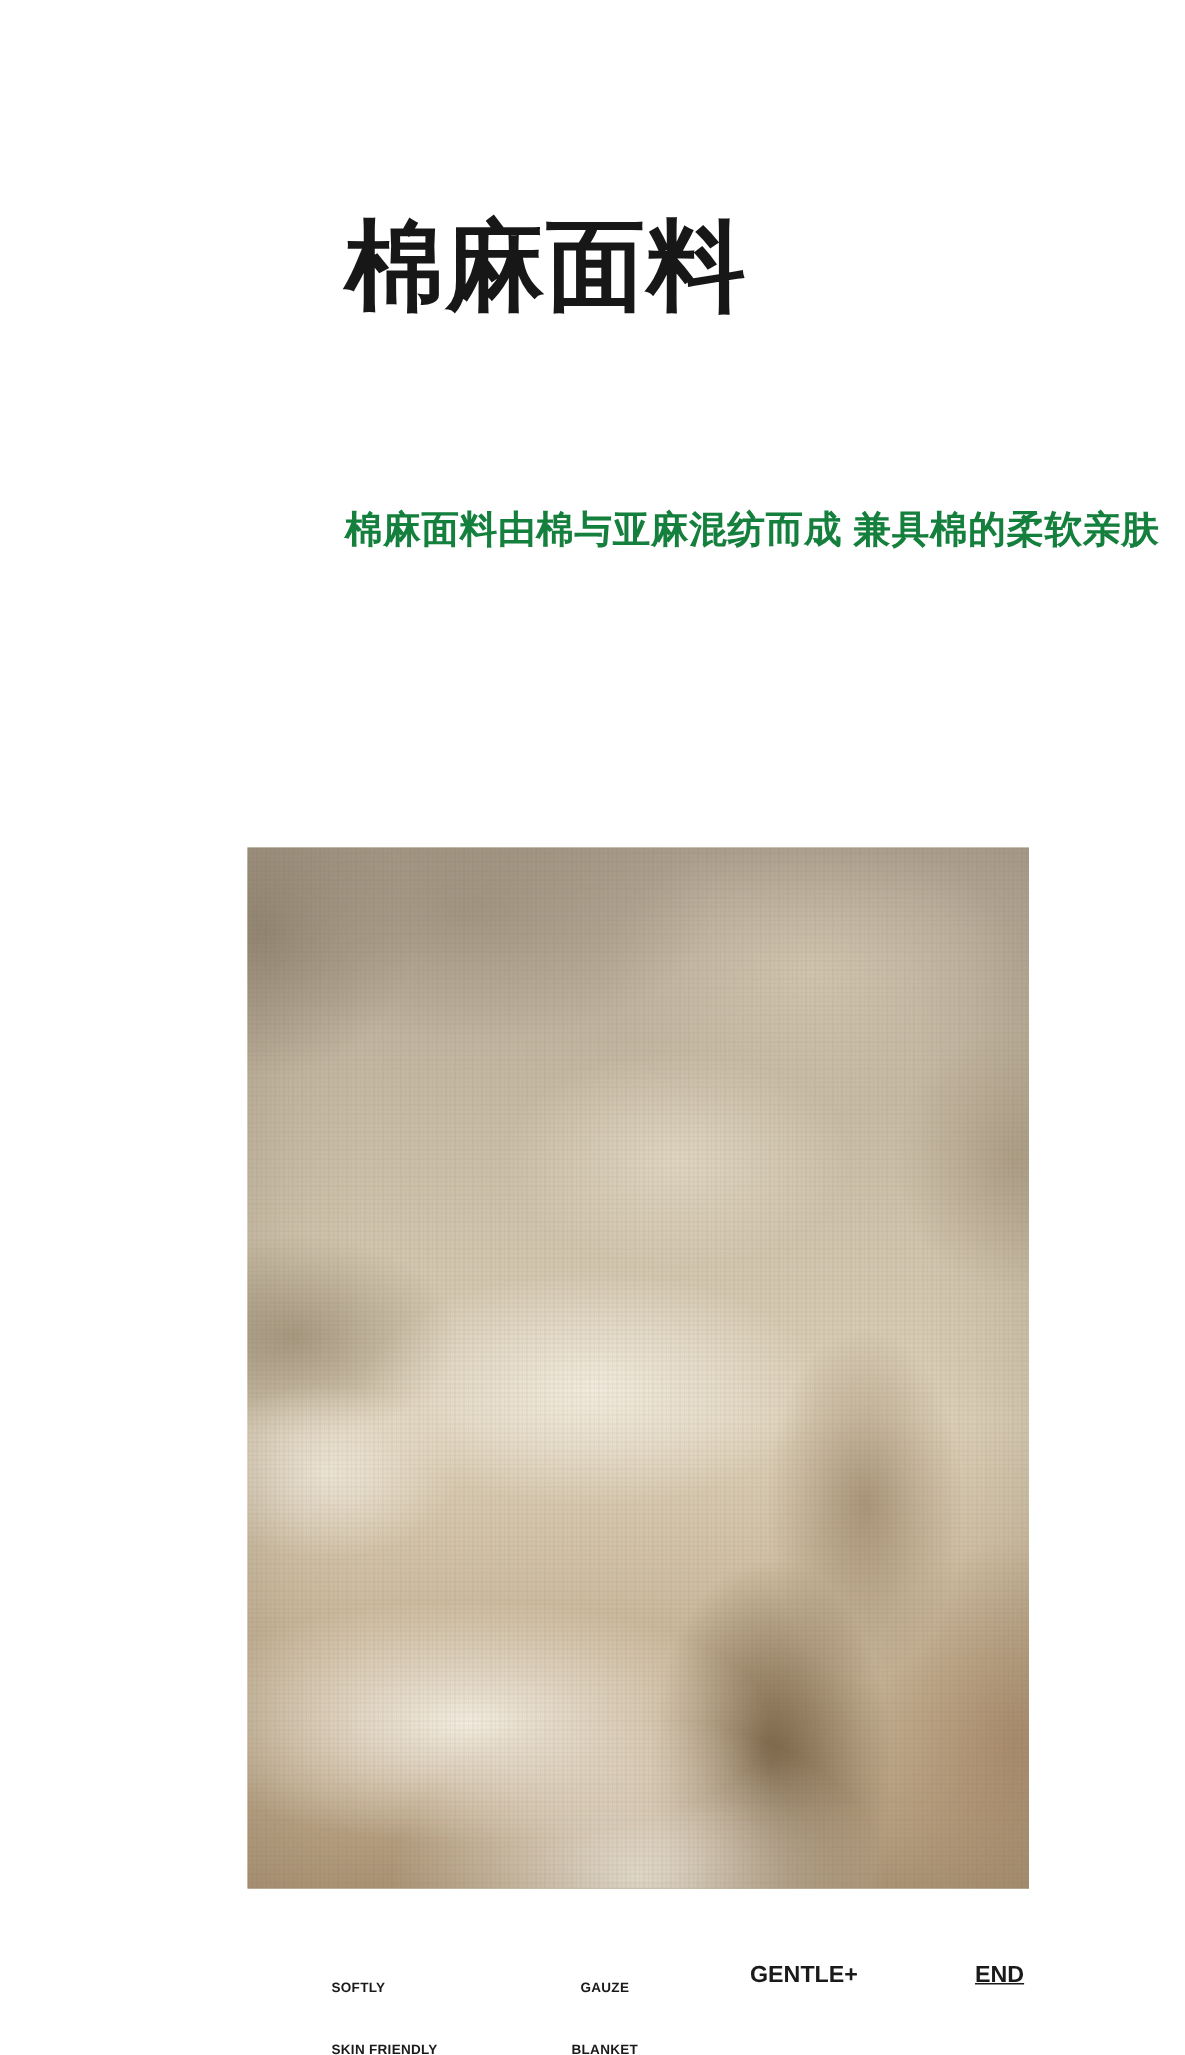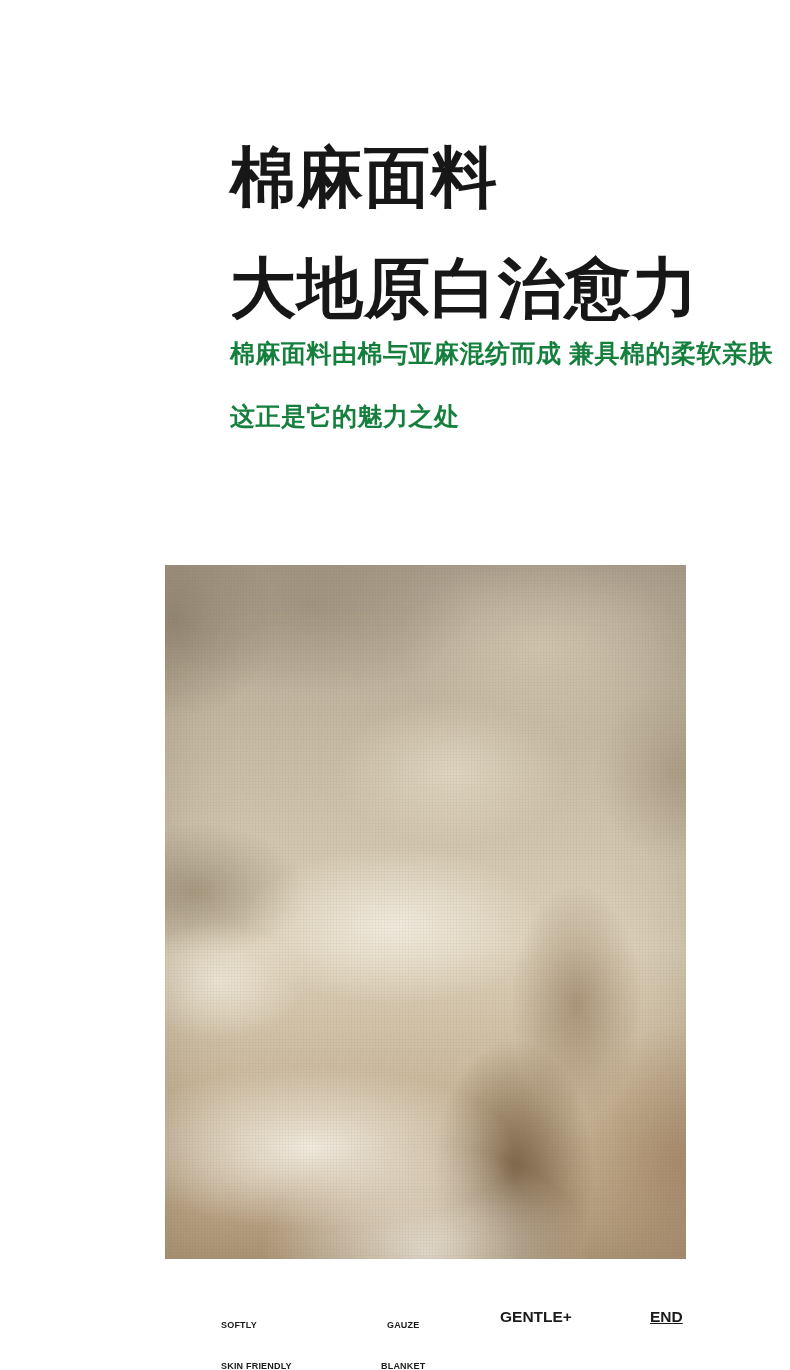--- a/index.html
+++ b/index.html
@@ -106,26 +106,24 @@
   .footer-item.big-1 { left: 452px; top: 1261px; }
   .footer-item.big-2 { left: 602px; top: 1261px; text-decoration: underline; }
 </style>
 </head>
 <body>
 
 <div class="page">
 
   <div class="hero-title">
     <div>棉麻面料</div>
-    <div>大地原白治愈力</div>
   </div>
 
   <div class="hero-body">
     <div>棉麻面料由棉与亚麻混纺而成 兼具棉的柔软亲肤</div>
-    <div>这正是它的魅力之处</div>
   </div>
 
 
   <div class="fabric-photo"></div>
 
   <div class="footer-item small-1">
     <div>SOFTLY</div>
     <div>SKIN FRIENDLY</div>
   </div>
 

